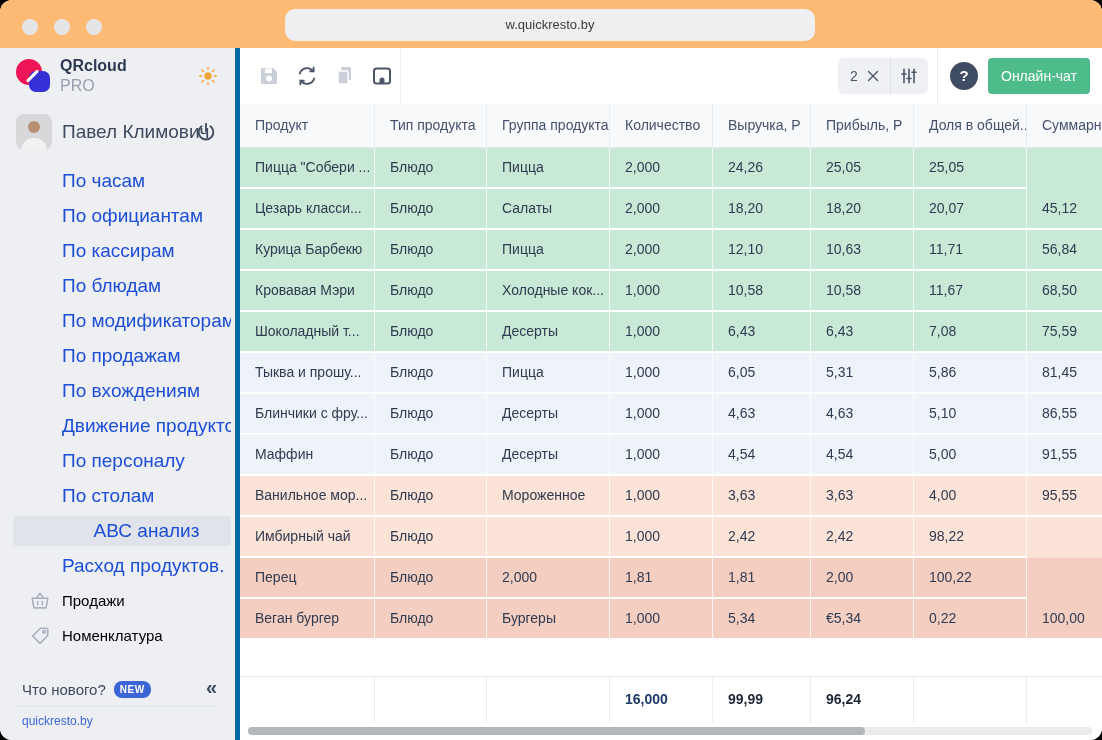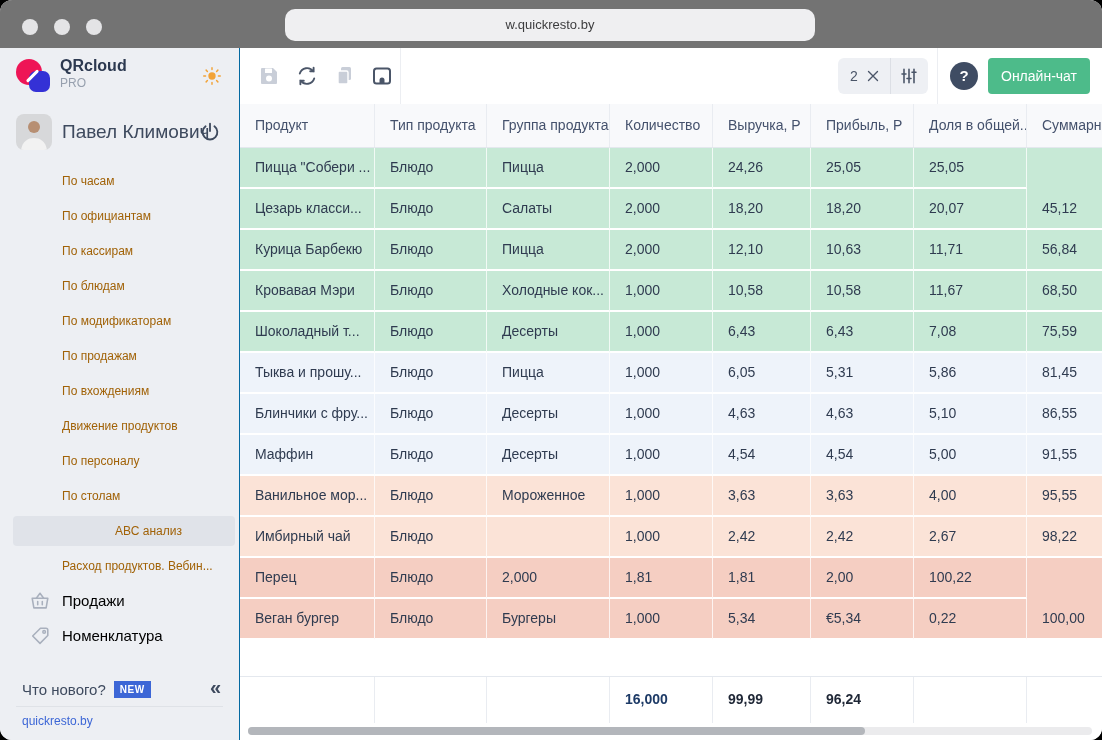--- a/index.html
+++ b/index.html
@@ -1,50 +1,50 @@
 <!DOCTYPE html>
 <html style="--accentGreen: #4dbb8a; --badgeBlue: #3c66d6; --linkBlue: #3c66d6; --logoRed: #ee1556; --logoBlue: #3431d6; --sunOrange: #f2a338; --tierA: #c7e9d6; --tierB: #eef3fa; --tierC: #fbe3d7; --tierD: #f5cec2; --totalNavy: #1d3a66; --iconSlate: #4a5568; --iconMuted: #c9ced8;"><head>
 <meta charset="utf-8">
 <style>
   html,body{margin:0;padding:0;}
   body{width:1102px;height:740px;background:#000;font-family:"Liberation Sans","DejaVu Sans",sans-serif;}
   .window{position:relative;width:1102px;height:740px;background:#fff;border-radius:12px;overflow:hidden;}
 
   
-  .chrome{position:absolute;top:0;left:0;right:0;height:48px;background:#737373;border-bottom:1px solid #f0f0f2;}
+  .chrome{position:absolute;top:0;left:0;right:0;height:48px;background:#fdba74;border-bottom:1px solid #f0f0f2;}
   .traffic{position:absolute;left:22px;top:19px;display:flex;gap:16px;}
   .traffic span{width:16px;height:16px;border-radius:50%;background:#e4e4e6;display:block;}
   .url-pill{position:absolute;left:285px;top:9px;width:530px;height:32px;background:#efeff1;border-radius:10px;
     text-align:center;line-height:32px;font-size:13px;color:#3c3c3e;}
 
   
-  .sidebar{position:absolute;left:0;top:48px;width:240px;bottom:0;background:#edeff3;border-right:1px solid #0369a1;box-sizing:border-box;}
+  .sidebar{position:absolute;left:0;top:48px;width:240px;bottom:0;background:#edeff3;border-right:5px solid #0369a1;box-sizing:border-box;}
   .logo-row{position:absolute;top:0;left:0;right:0;height:56px;}
   .logo-mark{position:absolute;left:16px;top:10px;width:36px;height:36px;}
   .lg-red{position:absolute;left:0;top:1px;width:26px;height:26px;border-radius:50%;background:var(--logoRed);}
   .lg-blue{position:absolute;left:13px;top:13px;width:21px;height:21px;border-radius:7px;background:var(--logoBlue);}
   .lg-slash{position:absolute;left:15px;top:10px;width:3px;height:16px;background:#fff;border-radius:2px;transform:rotate(45deg);}
   .brand{position:absolute;left:60px;top:8px;line-height:1.25;}
   .brand .bn{font-size:16px;font-weight:bold;color:#2c3950;}
-  .brand .bt{font-size:12px;color:#97a0ae;}
+  .brand .bt{font-size:16px;color:#97a0ae;}
   .sun-btn{position:absolute;right:16px;top:17px;width:22px;height:22px;color:var(--sunOrange);}
   .user-row{position:absolute;top:66px;left:16px;right:16px;height:36px;}
   .avatar{position:absolute;left:0;top:0;width:36px;height:36px;border-radius:8px;overflow:hidden;}
   .user-name{position:absolute;left:46px;top:0;line-height:36px;font-size:19px;color:#3e4a5e;text-align:center;}
   .power-btn{position:absolute;right:2px;top:7px;width:22px;height:22px;color:#3e4a5e;}
   .menu{position:absolute;top:118px;left:0;right:0;}
-  .menu-item{height:30px;line-height:30px;margin:0 4px 5px 13px;padding-left:49px;font-size:12px;color:#a16207;
+  .menu-item{height:30px;line-height:30px;margin:0 4px 5px 13px;padding-left:49px;font-size:19px;color:#1d4ed8;
     white-space:nowrap;overflow:hidden;border-radius:4px;cursor:pointer;}
   .menu-item.selected{background:#e0e3e9;text-align:center;}
   .section-row{height:30px;line-height:30px;margin:0 4px 5px 13px;padding-left:49px;font-size:15px;color:#000000;position:relative;cursor:pointer;}
   .section-row .sicon{position:absolute;left:16px;top:4px;width:22px;height:22px;color:#a9b0bd;}
   .whats-new{position:absolute;left:22px;right:18px;bottom:38px;height:24px;font-size:15px;color:#3e4a5e;}
   .wn-label{line-height:24px;cursor:pointer;}
   .wn-badge{display:inline-block;margin-left:8px;background:var(--badgeBlue);color:#fff;font-size:10px;font-weight:bold;
-    letter-spacing:.5px;border-radius:0;padding:3px 6px;vertical-align:2px;}
+    letter-spacing:.5px;border-radius:8px;padding:3px 6px;vertical-align:2px;}
   .collapse-btn{position:absolute;right:0;top:-2px;font-size:20px;font-weight:bold;color:#3e4a5e;cursor:pointer;}
   .sb-divider{position:absolute;left:16px;right:16px;bottom:33px;height:1px;background:#dfe2e7;}
   .site-link{position:absolute;left:22px;bottom:8px;height:22px;line-height:22px;font-size:12px;color:var(--linkBlue);text-decoration:none;cursor:pointer;}
 
   
   .main{position:absolute;left:240px;top:48px;right:0;bottom:0;background:#fff;overflow:hidden;}
   .toolbar{position:absolute;top:0;left:0;right:0;height:56px;border-bottom:1px solid #eceef2;}
   .tb-btn{position:absolute;top:15px;width:26px;height:26px;border:none;background:transparent;padding:0;cursor:pointer;}
   .tb-btn svg{width:24px;height:24px;display:block;margin:1px auto;}
   .ic-slate{color:var(--iconSlate);} .ic-muted{color:var(--iconMuted);}
@@ -311,21 +311,20 @@
           <div class="cell">4,00</div>
           <div class="cell">95,55</div>
         </div>
         <div class="trow tier-c">
           <div class="cell">Имбирный чай</div>
           <div class="cell">Блюдо</div>
           <div class="cell"></div>
           <div class="cell">1,000</div>
           <div class="cell">2,42</div>
           <div class="cell">2,42</div>
-          <div class="cell">2,67</div>
           <div class="cell">98,22</div>
         </div>
         <div class="trow tier-d">
           <div class="cell">Перец</div>
           <div class="cell">Блюдо</div>
           <div class="cell">2,000</div>
           <div class="cell">1,81</div>
           <div class="cell">1,81</div>
           <div class="cell">2,00</div>
           <div class="cell">100,22</div>

